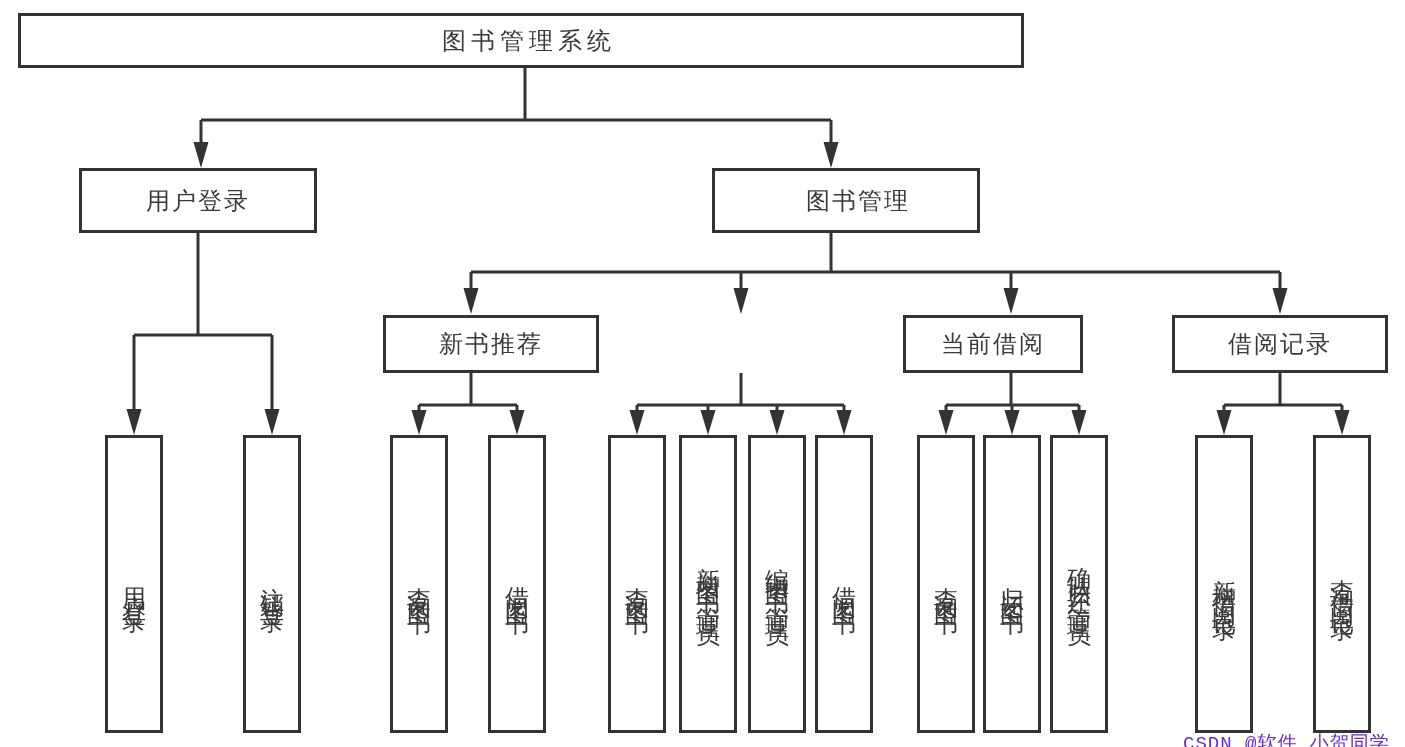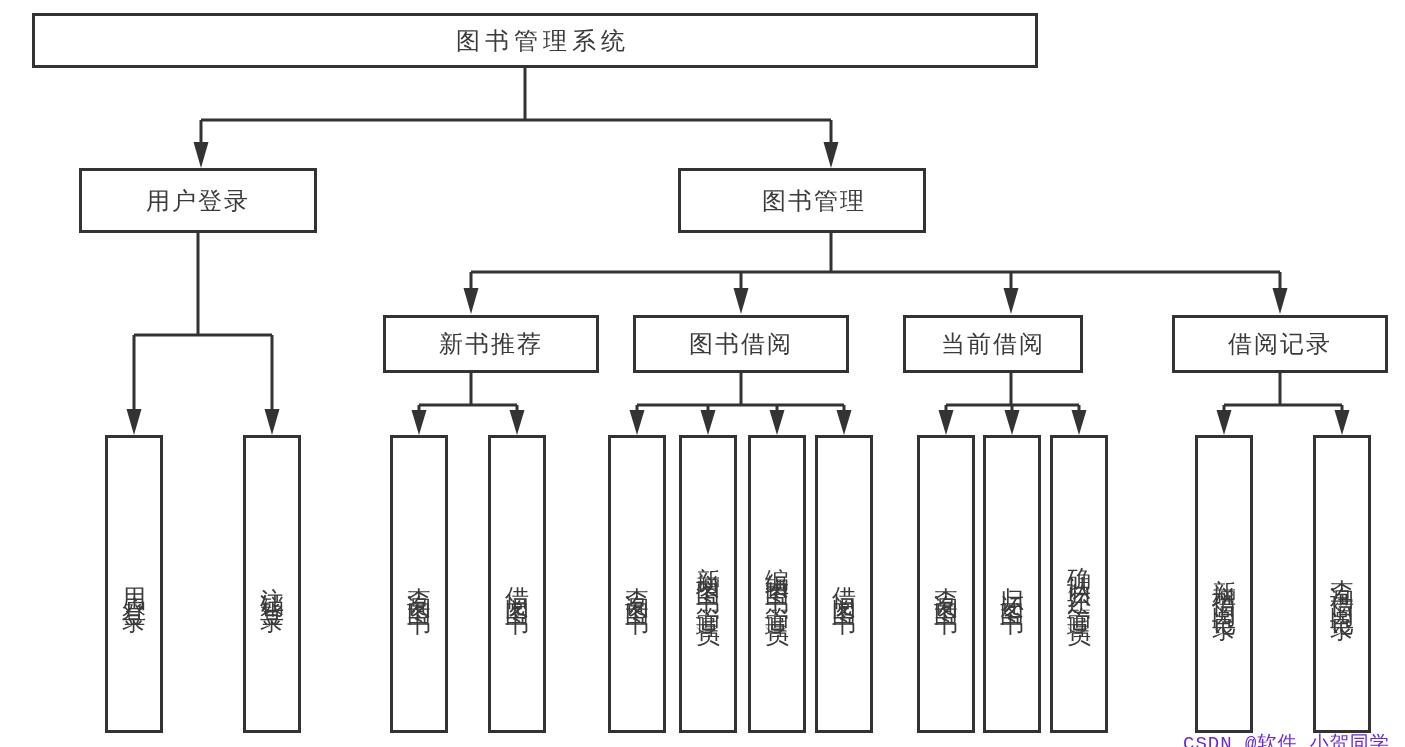--- a/index.html
+++ b/index.html
@@ -28,23 +28,23 @@
     letter-spacing:2px;
     line-height:1;
   }
   .v-box {
     writing-mode:vertical-rl;
     text-orientation:mixed;
     letter-spacing:8px;
     font-size:24px;
   }
   
-  .root   { left:32px;  top:13px;  width:1006px; height:55px; letter-spacing:5px;padding-left:16px; }
+  .root   { left:18px;  top:13px;  width:1006px; height:55px; letter-spacing:5px;padding-left:16px; }
   .lv2-a  { left:79px;  top:168px; width:238px;  height:65px; }
-  .lv2-b  { left:678px; top:168px; width:248px;  height:65px;padding-left:24px; }
+  .lv2-b  { left:712px; top:168px; width:268px;  height:65px;padding-left:24px; }
   .lv3-a  { left:363px; top:315px; width:216px;  height:58px;margin-left:20px; }
   .lv3-b  { left:633px; top:315px; width:216px;  height:58px; }
   .lv3-c  { left:903px; top:315px; width:180px;  height:58px; }
   .lv3-d  { left:1172px;top:315px; width:216px;  height:58px; }
   .leaf   { top:435px; width:58px; height:298px; }
   .u1 { left:105px; }  .u2 { left:243px; }
   .n1 { left:390px; }  .n2 { left:488px; }
   .b1 { left:608px; }  .b2 { left:679px; }  .b3 { left:748px; }  .b4 { left:815px; }
   .c1 { left:917px; }  .c2 { left:983px; }  .c3 { left:1050px; }
   .r1 { left:1195px; } .r2 { left:1313px; }
@@ -110,21 +110,20 @@
       <polygon points="1334.5,410 1349.5,410 1342,435"></polygon>
     </g>
   </svg>
 
   <div class="box root">图书管理系统</div>
 
   <div class="box lv2-a">用户登录</div>
   <div class="box lv2-b">图书管理</div>
 
   <div class="box lv3-a">新书推荐</div>
-  <div class="box lv3-b">图书借阅</div>
   <div class="box lv3-c">当前借阅</div>
   <div class="box lv3-d">借阅记录</div>
 
   <div class="box v-box leaf u1">用户登录</div>
   <div class="box v-box leaf u2">注销登录</div>
 
   <div class="box v-box leaf n1">查询图书</div>
   <div class="box v-box leaf n2">借阅图书</div>
 
   <div class="box v-box leaf b1">查询图书</div>

